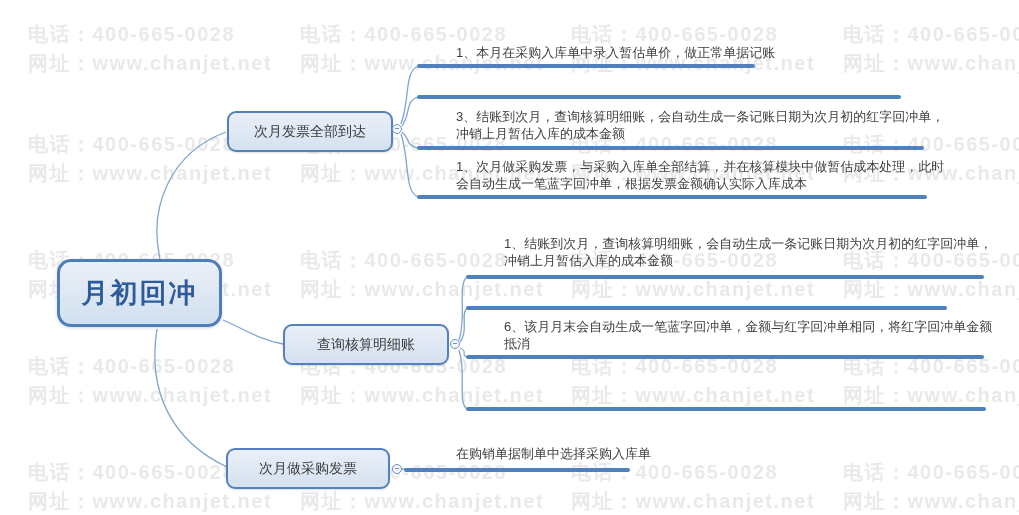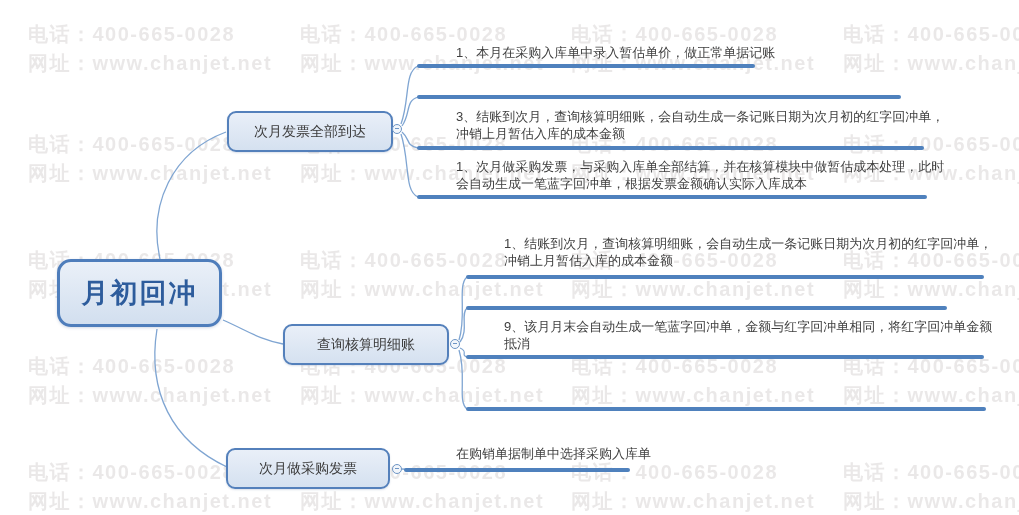--- a/index.html
+++ b/index.html
@@ -182,21 +182,21 @@
   <div class="leaf" style="left:424px;top:158px;width:500px">1、次月做采购发票，与采购入库单全部结算，并在核算模块中做暂估成本处理，此时
 会自动生成一笔蓝字回冲单，根据发票金额确认实际入库成本</div>
   <div class="leaf-line" style="left:417px;top:195px;width:510px"></div>
 
   <div class="leaf" style="left:472px;top:235px;width:500px">1、结账到次月，查询核算明细账，会自动生成一条记账日期为次月初的红字回冲单，
 冲销上月暂估入库的成本金额</div>
   <div class="leaf-line" style="left:466px;top:275px;width:518px"></div>
 
   <div class="leaf-line" style="left:466px;top:306px;width:481px"></div>
 
-  <div class="leaf" style="left:472px;top:318px;width:495px">9、该月月末会自动生成一笔蓝字回冲单，金额与红字回冲单相同，将红字回冲单金额
+  <div class="leaf" style="left:472px;top:318px;width:495px">6、该月月末会自动生成一笔蓝字回冲单，金额与红字回冲单相同，将红字回冲单金额
 抵消</div>
   <div class="leaf-line" style="left:466px;top:355px;width:518px"></div>
 
   <div class="leaf-line" style="left:466px;top:407px;width:520px"></div>
 
   <div class="leaf" style="left:424px;top:445px;width:300px">在购销单据制单中选择采购入库单</div>
   <div class="leaf-line" style="left:404px;top:468px;width:226px"></div>
 
 </div>
 

